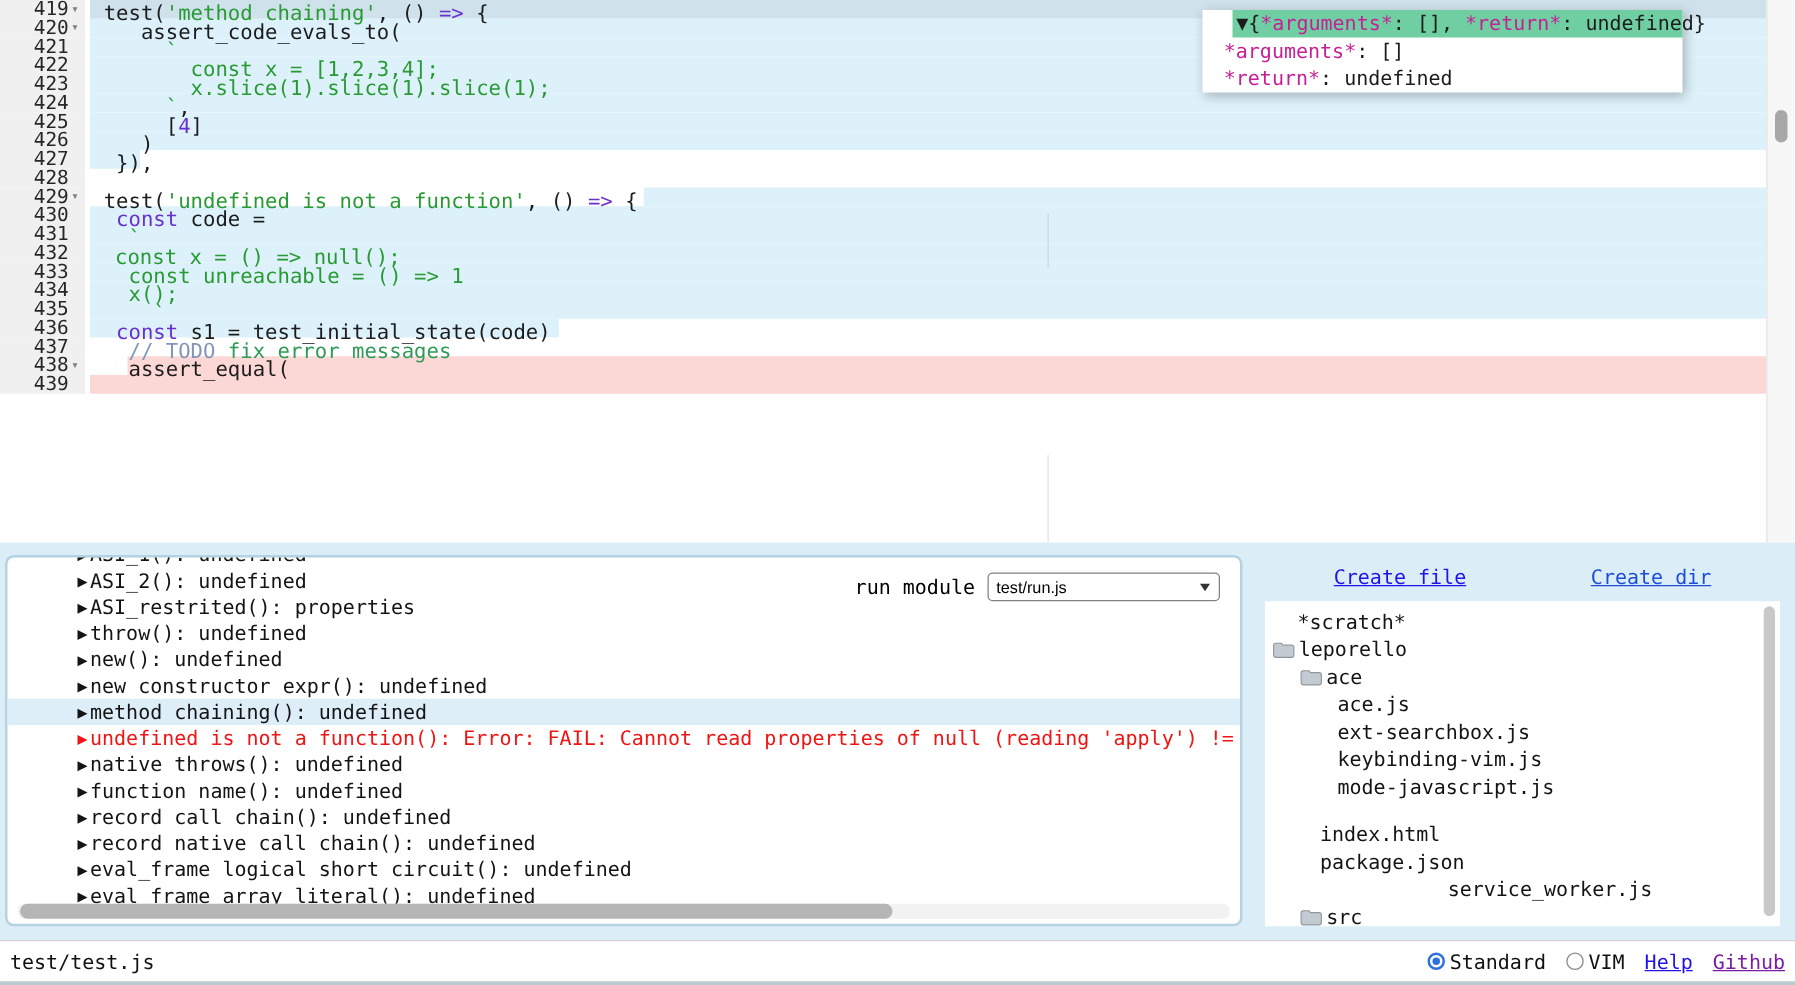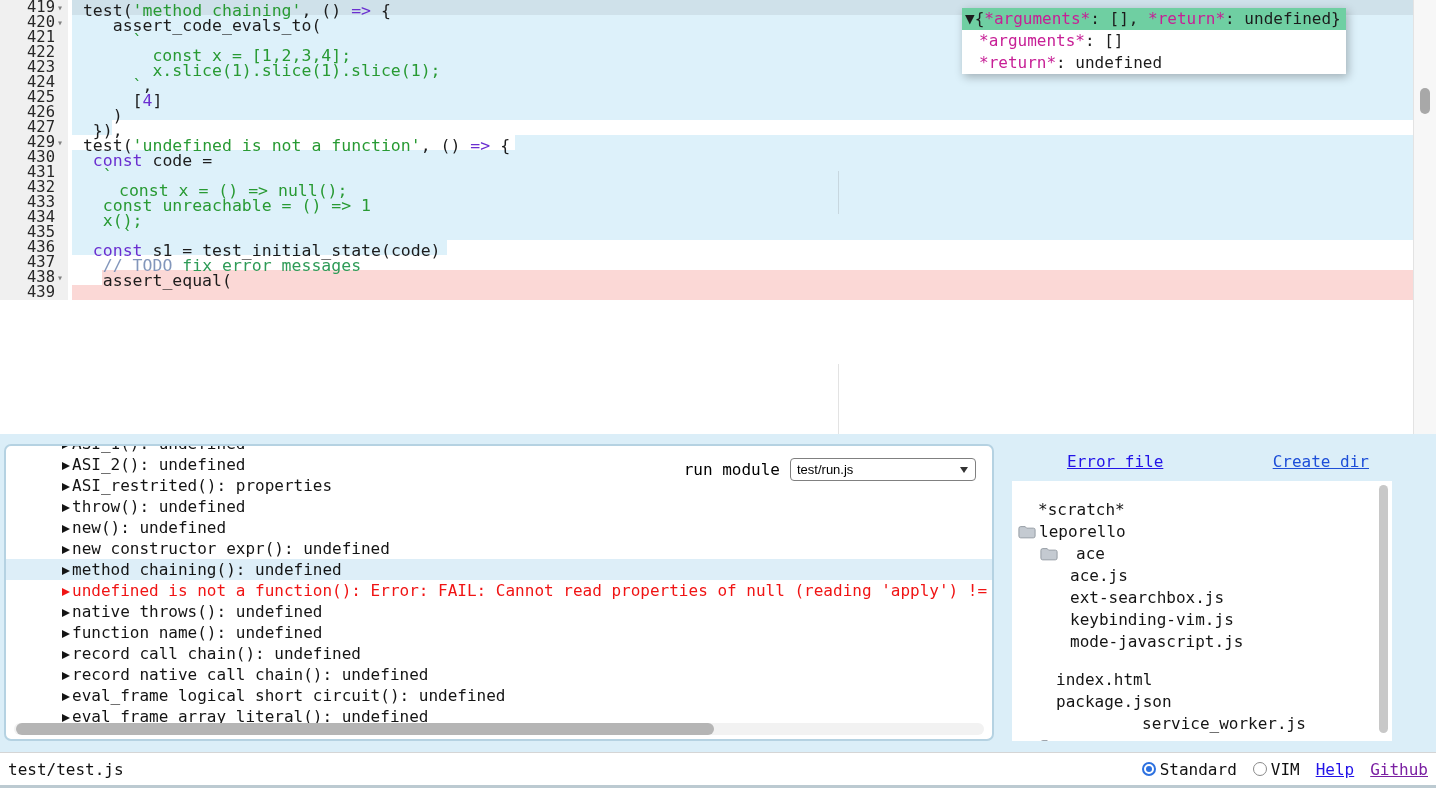--- a/index.html
+++ b/index.html
@@ -27,21 +27,21 @@
 
   #ed-scrollbar { position:absolute; right:0; top:0; width:23px; height:434px;
                   background:#f7f7f7; border-left:1px solid #e3e3e3; }
   #ed-thumb { position:absolute; left:6px; top:88px; width:10px; height:26px;
               background:#a8a8a8; border-radius:5px; }
 
   
   #tooltip { position:absolute; left:962px; top:8px; width:384px; background:#fff;
              box-shadow:2px 3px 9px rgba(0,0,0,.28); font-size:16px; line-height:22px;
              white-space:pre; z-index:6; }
-  #tooltip .tt-head { padding-left:3px; }
+  #tooltip .tt-head { padding-left:3px;margin-left:24px; }
   #tooltip .tt-row { padding-left:17px; }
 
   
   #console { position:absolute; left:4px; top:444px; width:990px; height:297px;
              background:#fff; border:2px solid #b5d2e2; border-radius:7px;
              overflow:hidden; }
   #con-list { position:absolute; left:0; top:-13px; right:0; font-size:16px;
               line-height:21px; }
   .con-row { height:21px; padding-left:56px; white-space:pre; color:#141414; }
   .con-row.hl { background:#ddeef8; }
@@ -60,23 +60,23 @@
                    pointer-events:none; }
   #con-hscroll { position:absolute; left:8px; right:8px; bottom:4px; height:12px;
                  background:#f2f2f2; border-radius:6px; }
   #con-hthumb { position:absolute; left:2px; top:0; width:72%; height:12px;
                 background:#b5b5b5; border-radius:6px; }
 
   
   #tree-header { position:absolute; left:1012px; top:452px; width:412px; display:flex;
                  justify-content:space-between; padding:0 55px; font-size:16px; }
   #tree-header a { text-decoration:underline; cursor:pointer; }
-  #tree { position:absolute; left:1012px; top:481px; width:380px; height:260px;
+  #tree { position:absolute; left:1012px; top:481px; width:412px; height:260px;
           background:#fff; overflow:hidden; font-size:16px; line-height:22px;
-          padding-top:18px; }
+          padding-top:6px; }
   .tree-row { height:22px; white-space:pre; display:flex; align-items:center;
               color:#141414; }
   .tree-row svg { margin-right:3px; flex:none; }
   #tree-thumb { position:absolute; right:4px; top:4px; width:9px; height:248px;
                 background:#c8c8c8; border-radius:5px; }
 
   
   #statusbar { position:absolute; left:0; top:752px; width:1436px; height:36px;
                background:#fff; border-top:1px solid #d5d5d5;
                border-bottom:3px solid #bccad1; display:flex; align-items:center;
@@ -156,20 +156,27 @@
         </div>
         <div class="ed-row">
           <div class="gutter">
             <span class="num">427</span>
             <span class="fold"></span>
           </div>
           <div class="code"><div class="bg" style="background: rgb(221, 241, 250); left: 4px; width: 40px;"></div><span class="txt" style="margin-left: 24.86px;"><span style="color: rgb(28, 28, 28);">}),</span></span></div>
         </div>
         <div class="ed-row">
           <div class="gutter">
+            <span class="num">428</span>
+            <span class="fold"></span>
+          </div>
+          <div class="code"><span class="txt" style="margin-left: 5px;"></span></div>
+        </div>
+        <div class="ed-row">
+          <div class="gutter">
             <span class="num">429</span>
             <span class="fold">▾</span>
           </div>
           <div class="code"><div class="bg" style="background: rgb(221, 241, 250); left: 447px; right: 0px;"></div><span class="txt" style="margin-left: 14.93px;"><span style="color: rgb(28, 28, 28);">test(</span><span style="color: rgb(40, 154, 51);">'undefined is not a function'</span><span style="color: rgb(28, 28, 28);">, () </span><span style="color: rgb(106, 47, 208);">=&gt;</span><span style="color: rgb(28, 28, 28);"> {</span></span></div>
         </div>
         <div class="ed-row">
           <div class="gutter">
             <span class="num">430</span>
             <span class="fold"></span>
           </div>
@@ -180,21 +187,21 @@
             <span class="num">431</span>
             <span class="fold"></span>
           </div>
           <div class="code"><div class="bg" style="background: rgb(221, 241, 250); left: 4px; right: 0px;"></div><span class="txt" style="margin-left: 34.79px;"><span style="color: rgb(40, 154, 51);">`</span></span></div>
         </div>
         <div class="ed-row">
           <div class="gutter">
             <span class="num">432</span>
             <span class="fold"></span>
           </div>
-          <div class="code"><div class="bg" style="background: rgb(221, 241, 250); left: 4px; right: 0px;"></div><span class="txt" style="margin-left: 51px;"><span style="color: rgb(40, 154, 51);">const x = () =&gt; null();</span></span></div>
+          <div class="code"><div class="bg" style="background: rgb(221, 241, 250); left: 4px; right: 0px;"></div><span class="txt" style="margin-left: 24px;"><span style="color: rgb(40, 154, 51);">const x = () =&gt; null();</span></span></div>
         </div>
         <div class="ed-row">
           <div class="gutter">
             <span class="num">433</span>
             <span class="fold"></span>
           </div>
           <div class="code"><div class="bg" style="background: rgb(221, 241, 250); left: 4px; right: 0px;"></div><span class="txt" style="margin-left: 34.79px;"><span style="color: rgb(40, 154, 51);">const unreachable = () =&gt; 1</span></span></div>
         </div>
         <div class="ed-row">
           <div class="gutter">
@@ -269,30 +276,30 @@
       <span id="module-select-wrap">
         <select id="module-select"><option value="test/run.js">test/run.js</option></select>
       </span>
     </div>
     <div id="con-hscroll">
       <div id="con-hthumb"></div>
     </div>
   </div>
 
   <div id="tree-header">
-    <a style="color: rgb(34, 19, 232);">Error file</a>
+    <a style="color: rgb(34, 19, 232);">Create file</a>
     <a style="color: #1d4ed8;">Create dir</a>
   </div>
   <div id="tree">
     <div id="tree-thumb"></div>
   <div class="tree-row" style="padding-left: 26px;"><span>*scratch*</span></div>
       <div class="tree-row" style="padding-left: 6px;"><svg viewBox="0 0 20 15" width="18" height="14">
           <path d="M1 3.5 Q1 1.5 3 1.5 L8 1.5 L9.5 3.2 L17 3.2 Q19 3.2 19 5 L19 12 Q19 14 17 14 L3 14 Q1 14 1 12 Z" fill="#c4cad1" stroke="#8f969e" stroke-width="1"></path>
         </svg><span>leporello</span></div>
-      <div class="tree-row" style="padding-left: 28px; gap: 15px;"><svg viewBox="0 0 20 15" width="18" height="14">
+      <div class="tree-row" style="padding-left: 28px;"><svg viewBox="0 0 20 15" width="18" height="14">
           <path d="M1 3.5 Q1 1.5 3 1.5 L8 1.5 L9.5 3.2 L17 3.2 Q19 3.2 19 5 L19 12 Q19 14 17 14 L3 14 Q1 14 1 12 Z" fill="#c4cad1" stroke="#8f969e" stroke-width="1"></path>
         </svg><span>ace</span></div>
       <div class="tree-row" style="padding-left: 58px;"><span>ace.js</span></div>
       <div class="tree-row" style="padding-left: 58px;"><span>ext-searchbox.js</span></div>
       <div class="tree-row" style="padding-left: 58px;"><span>keybinding-vim.js</span></div>
       <div class="tree-row" style="padding-left: 58px;"><span>mode-javascript.js</span></div>
       <div class="tree-row" style="padding-left: 44px; margin-top: 16px;"><span>index.html</span></div>
       <div class="tree-row" style="padding-left: 44px;"><span>package.json</span></div>
       <div class="tree-row" style="padding-left: 44px; justify-content: center;"><span>service_worker.js</span></div>
       <div class="tree-row" style="padding-left: 28px;"><svg viewBox="0 0 20 15" width="18" height="14">

